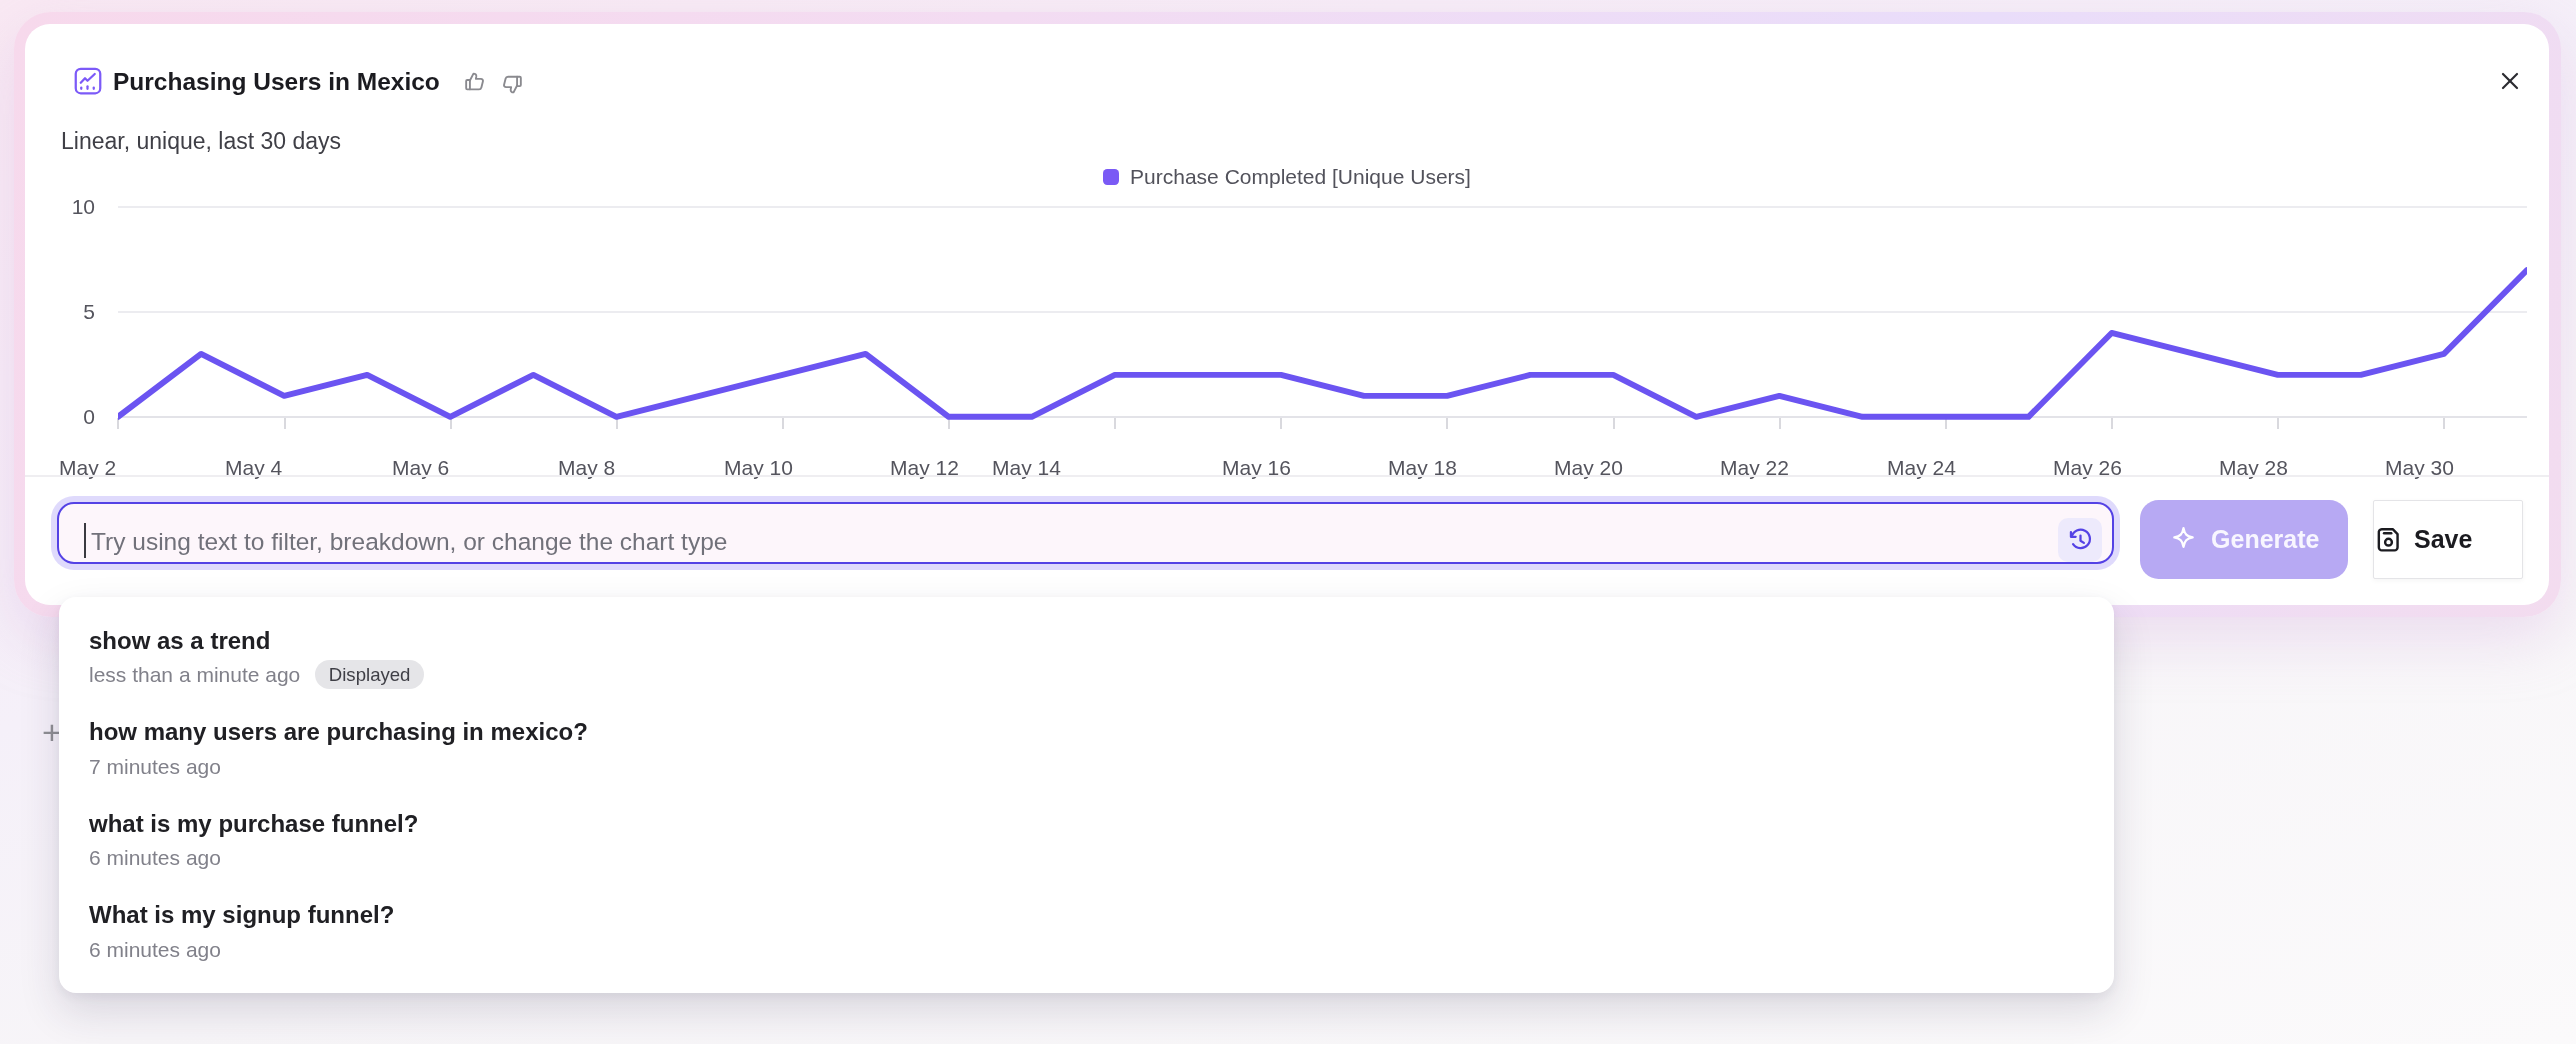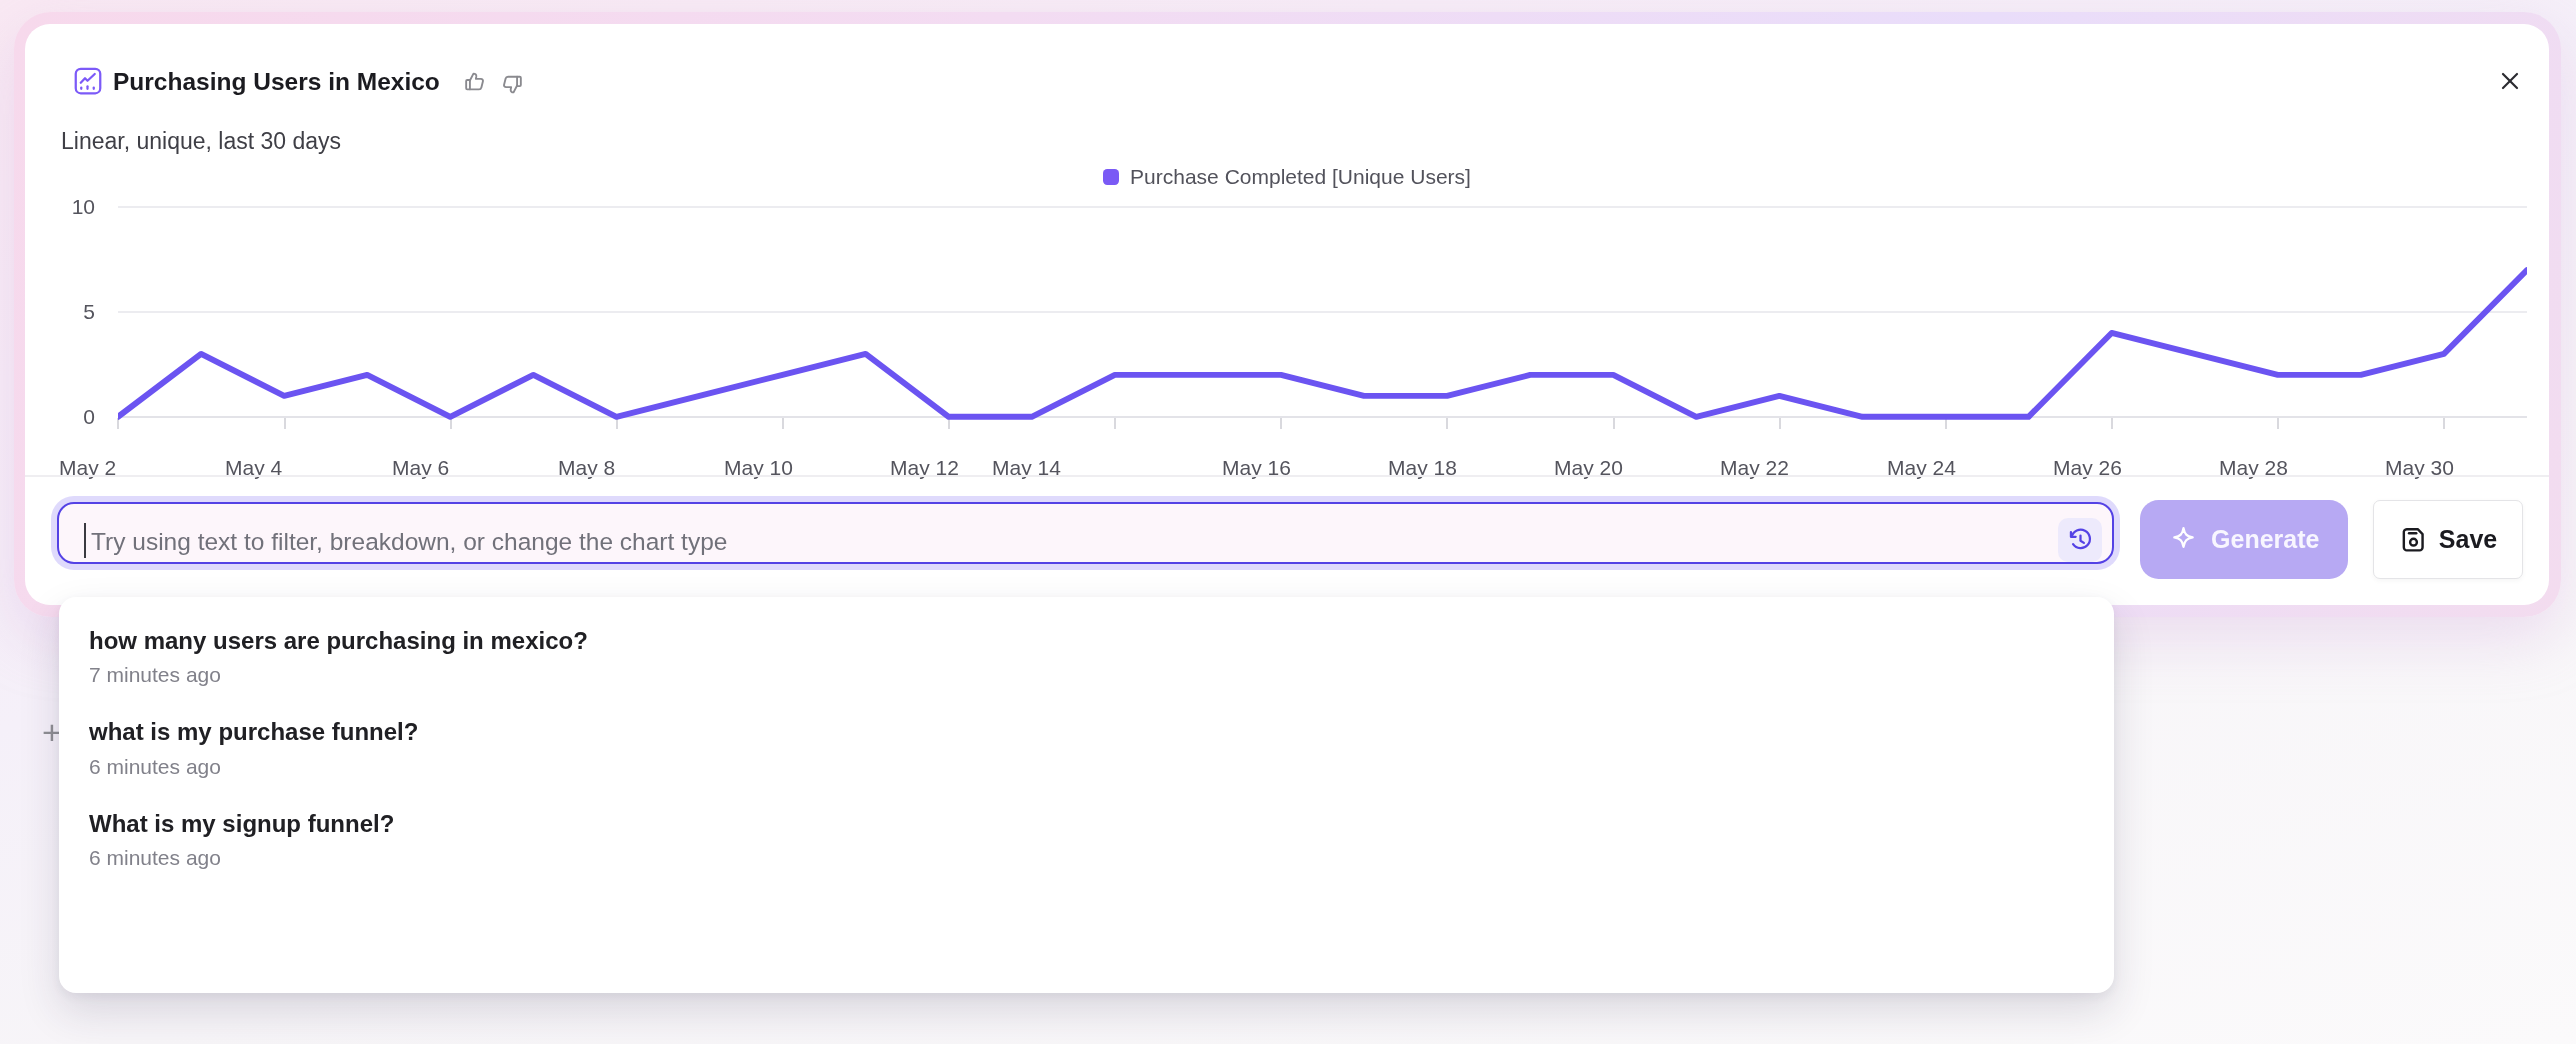--- a/index.html
+++ b/index.html
@@ -45,22 +45,22 @@
   .prompt-input{position:absolute;left:30px;top:0;width:1944px;height:73px;border:none;outline:none;background:transparent;
     font-family:"Liberation Sans","DejaVu Sans",sans-serif;font-size:24.5px;color:#27272a;}
   .prompt-input::placeholder{color:#71717a;opacity:1;}
   .caret{position:absolute;left:25px;top:18.6px;width:1.7px;height:35px;background:#3a3a40;}
   .history-btn{position:absolute;right:10px;top:14.4px;width:44px;height:44px;border-radius:10px;background:#edeafc;
     display:flex;align-items:center;justify-content:center;cursor:pointer;}
 
   .gen-btn{position:absolute;left:2140px;top:500px;width:208px;height:79px;border-radius:18.6px;background:#b7a9f3;
     display:flex;align-items:center;justify-content:center;gap:13.5px;z-index:4;cursor:default;}
   .gen-label{font-size:25px;font-weight:600;color:#f8f6ff;}
-  .save-btn{position:absolute;left:2373px;top:500px;width:150px;height:79px;border-radius:7px;background:#ffffff;
-    box-sizing:border-box;border:1.7px solid #e4e4e7;display:flex;align-items:center;justify-content:center;gap:11px;z-index:4;cursor:pointer;
+  .save-btn{position:absolute;left:2373px;top:500px;width:150px;height:79px;border-radius:2px;background:#ffffff;
+    box-sizing:border-box;border:1.7px solid #e4e4e7;display:flex;align-items:center;gap:11px;z-index:4;cursor:pointer;
     box-shadow:0 1.7px 5px rgba(0,0,0,.04);}
   .save-label{font-size:25px;font-weight:600;color:#1b1b20;}
 
   
   .bg-plus{position:absolute;left:42px;top:715px;width:30px;height:34px;font-size:34px;line-height:34px;color:#8e8e93;z-index:3;}
 
   
   .dropdown{position:absolute;left:59px;top:597px;width:2055px;height:396px;border-radius:17px;background:#ffffff;
     box-shadow:0 18.6px 41px rgba(40,35,70,.14),0 3.4px 10px rgba(40,35,70,.06);z-index:5;box-sizing:border-box;padding:13.5px 0;}
   .hist-item{padding:15px 30px;cursor:pointer;}
@@ -180,20 +180,27 @@
     <circle cx="12" cy="14.2" r="2.8"></circle>
   </svg>
   <span class="save-label">Save</span>
 </div>
 
 <div class="bg-plus">+</div>
 
 <div class="dropdown">
   <div id="history-list">
       <div class="hist-item">
+        <div class="hist-title">show as a trend</div>
+        <div class="hist-meta">
+          <span class="hist-time">less than a minute ago</span>
+          <span class="hist-badge">Displayed</span>
+        </div>
+      </div>
+      <div class="hist-item">
         <div class="hist-title">how many users are purchasing in mexico?</div>
         <div class="hist-meta">
           <span class="hist-time">7 minutes ago</span>
         </div>
       </div>
       <div class="hist-item">
         <div class="hist-title">what is my purchase funnel?</div>
         <div class="hist-meta">
           <span class="hist-time">6 minutes ago</span>
         </div>

